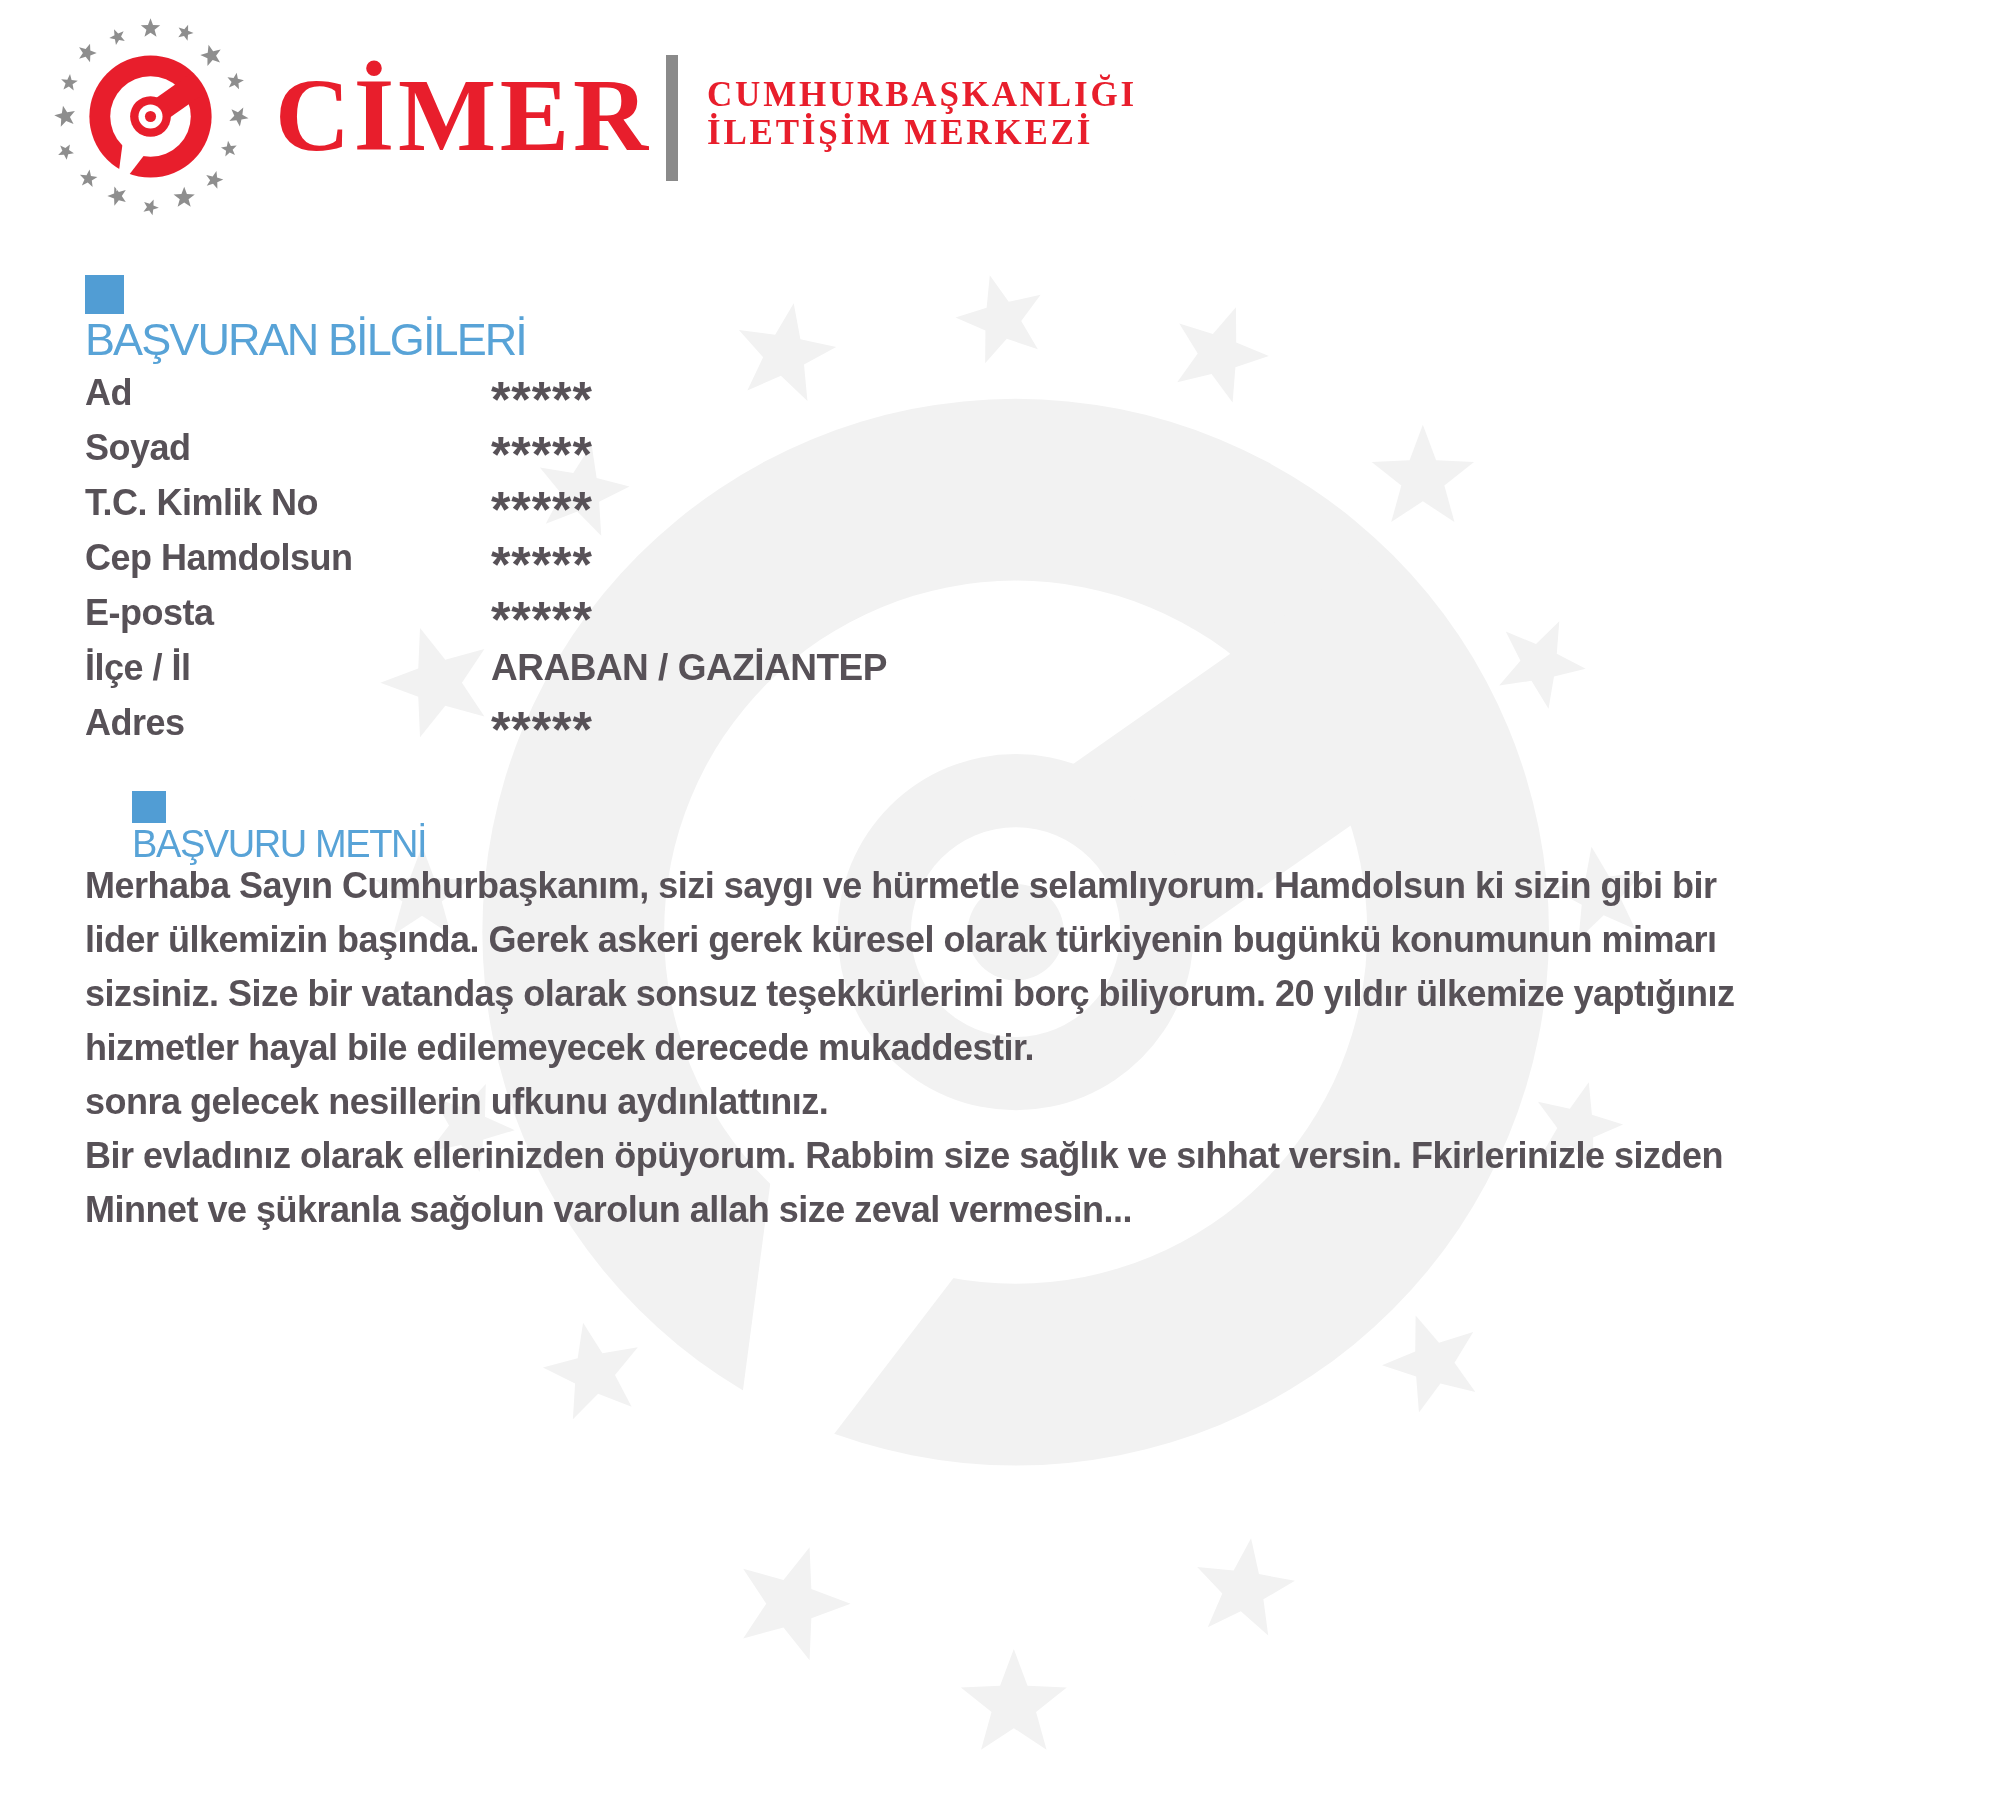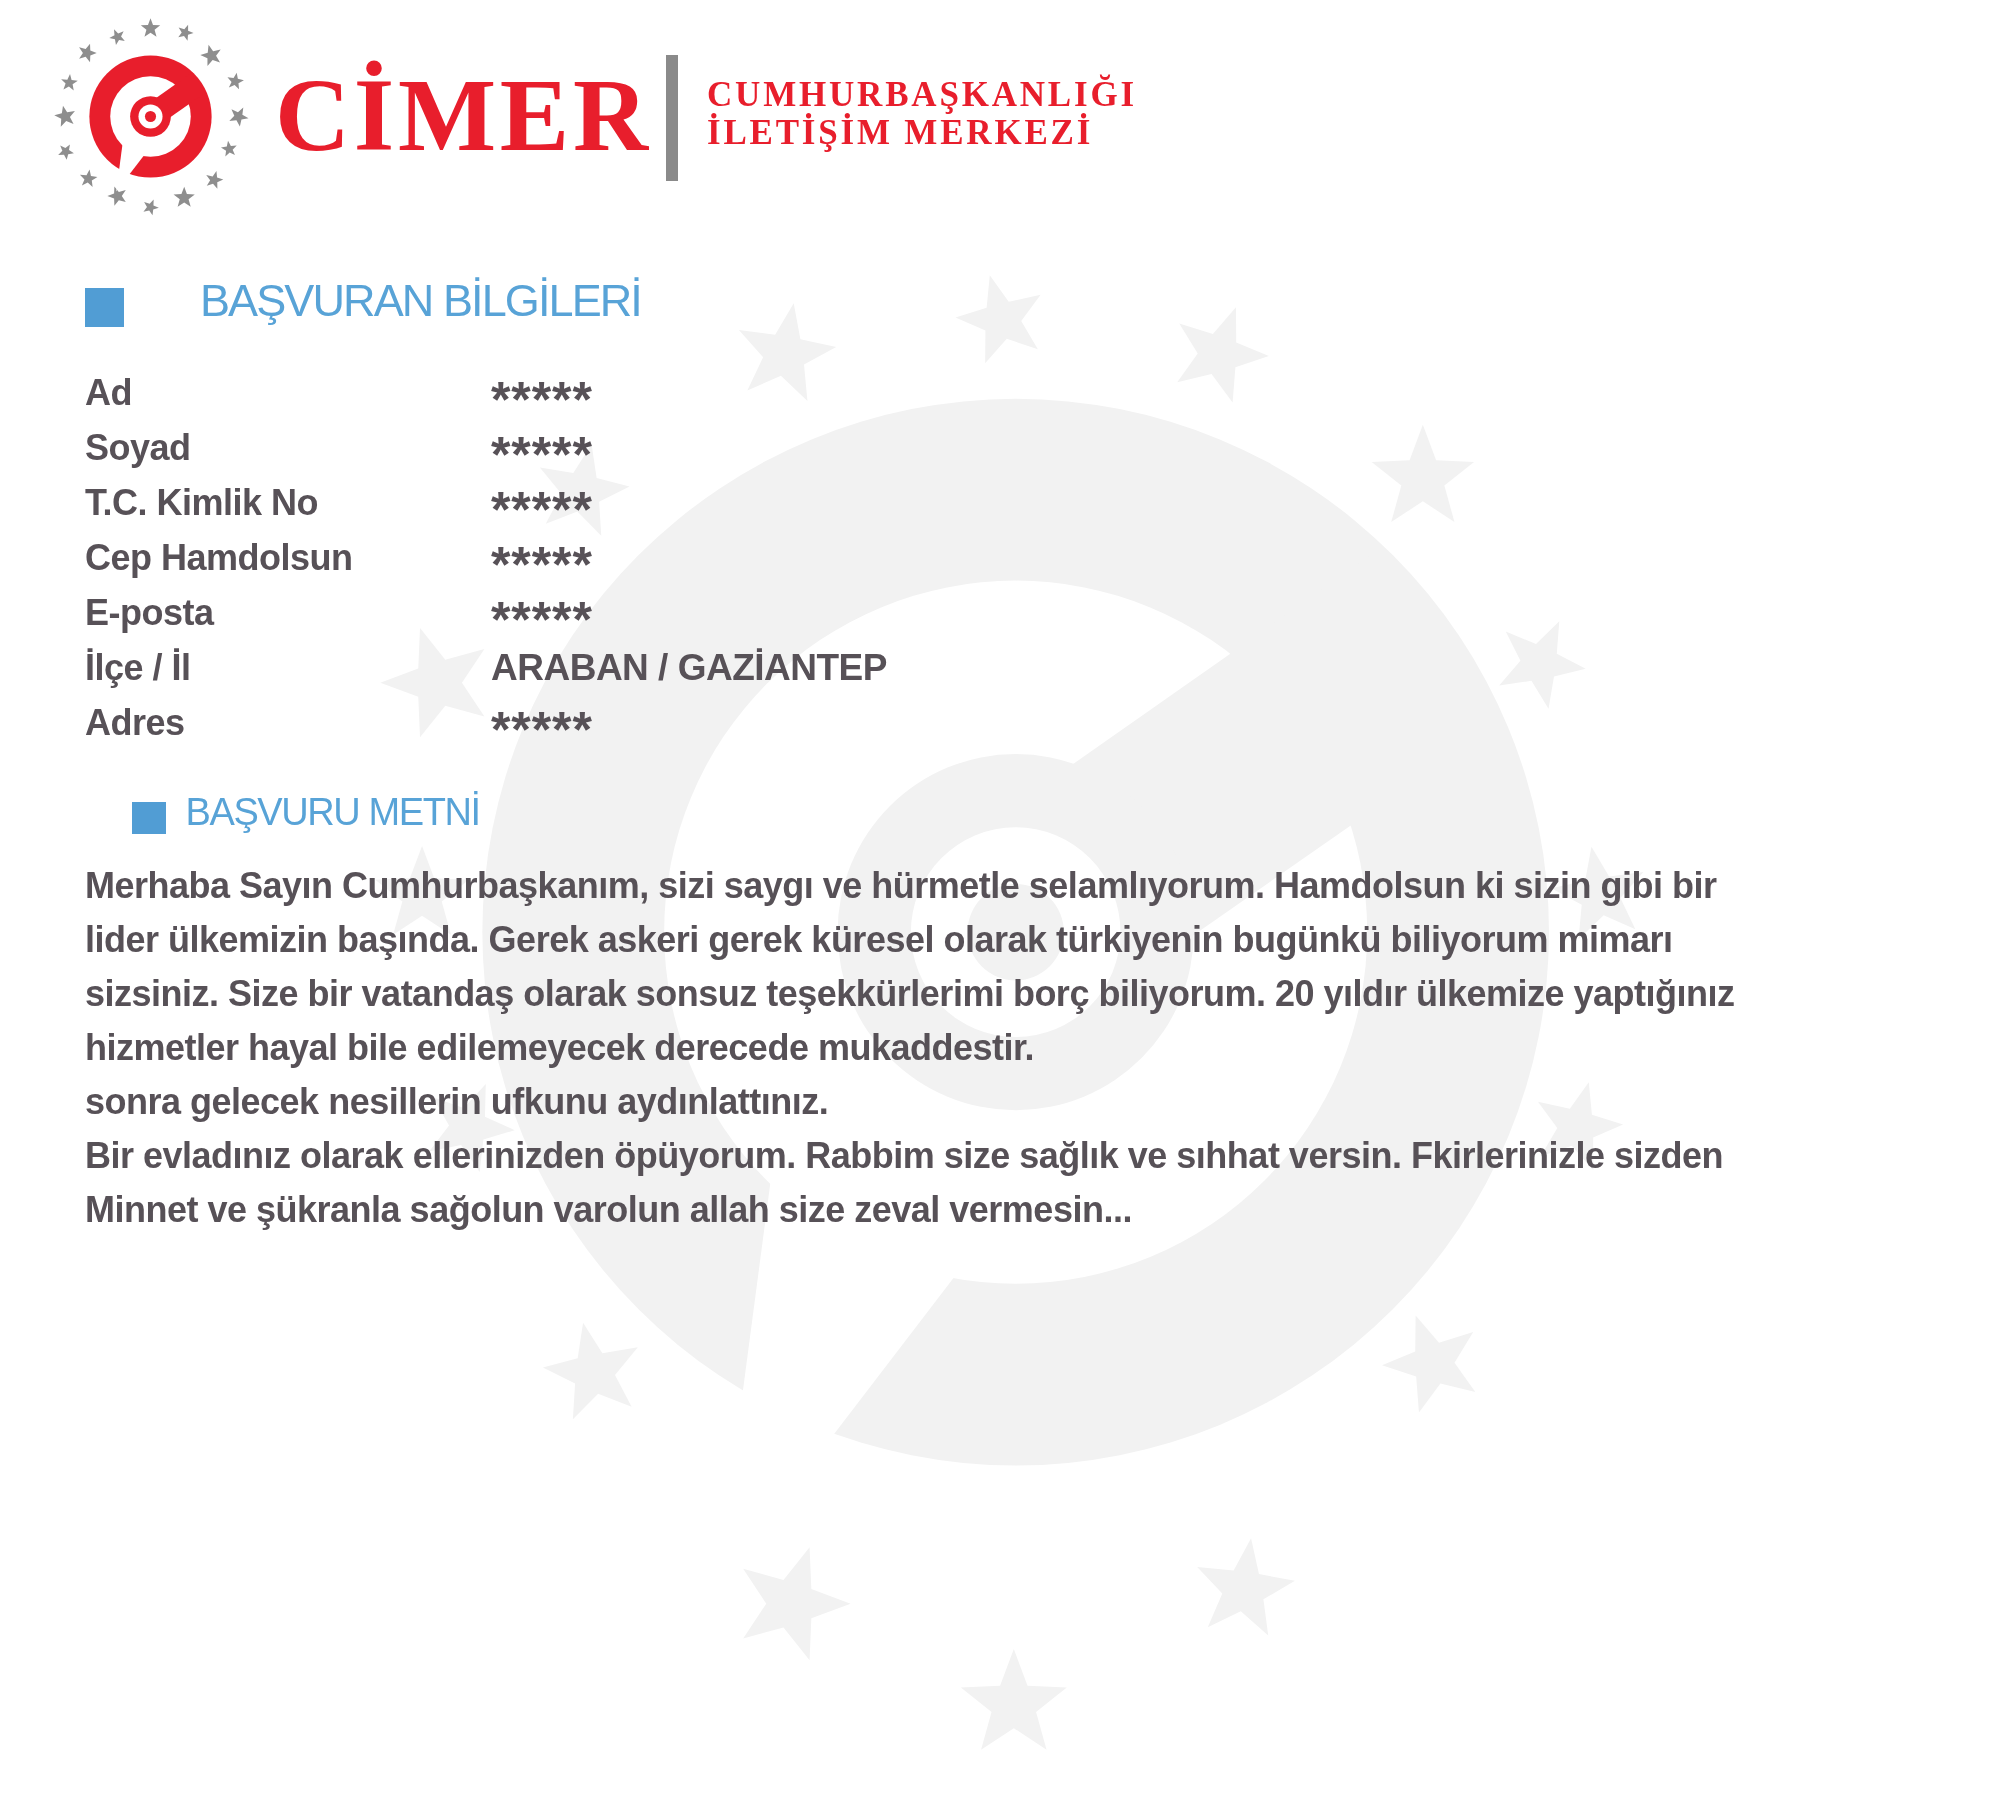--- a/index.html
+++ b/index.html
@@ -30,21 +30,21 @@
     font-family:"Liberation Serif",serif;font-weight:bold;
     font-size:104px;line-height:1;letter-spacing:3.7px;color:var(--red);
   }
   .header-divider{position:absolute;left:666px;top:55px;width:12px;height:126px;background:var(--bar-gray);z-index:2;}
   .org-name{
     position:absolute;left:707px;top:76px;z-index:2;
     font-family:"Liberation Serif",serif;font-weight:bold;
     font-size:35px;line-height:38px;letter-spacing:2.8px;color:var(--red);
   }
   
-  .sec-head{position:absolute;display:flex;align-items:flex-end;z-index:2;color:var(--blue);}
+  .sec-head{position:absolute;display:flex;align-items:flex-start;z-index:2;color:var(--blue);flex-direction:column;}
   .sec-head .bullet{background:#519dd4;display:inline-block;}
   #sec1-head{left:85px;top:275px;}
   #sec1-head .bullet{width:39px;height:39px;margin-right:76px;}
   #sec1-head .sec-title{font-size:45px;font-weight:400;letter-spacing:-1.9px;}
   #sec2-head{left:88px;top:791px;padding-left:44px;}
   #sec2-head .bullet{width:34px;height:32px;margin-right:19.5px;}
   #sec2-head .sec-title{font-size:38px;font-weight:400;letter-spacing:-1.4px;}
   
   .fields{position:absolute;left:85px;top:365px;z-index:2;}
   .frow{display:flex;height:55px;align-items:center;}
@@ -163,21 +163,21 @@
     </div>
   </div>
 
   <div class="sec-head" id="sec2-head">
     <span class="bullet"></span>
     <span class="sec-title">BAŞVURU METNİ</span>
   </div>
 
   <div class="body-text">
     <div class="bline">Merhaba Sayın Cumhurbaşkanım, sizi saygı ve hürmetle selamlıyorum. Hamdolsun ki sizin gibi bir</div>
-    <div class="bline">lider ülkemizin başında. Gerek askeri gerek küresel olarak türkiyenin bugünkü biliyorum mimarı</div>
+    <div class="bline">lider ülkemizin başında. Gerek askeri gerek küresel olarak türkiyenin bugünkü konumunun mimarı</div>
     <div class="bline">sizsiniz. Size bir vatandaş olarak sonsuz teşekkürlerimi borç biliyorum. 20 yıldır ülkemize yaptığınız</div>
     <div class="bline">hizmetler hayal bile edilemeyecek derecede mukaddestir.</div>
     <div class="bline">sonra gelecek nesillerin ufkunu aydınlattınız.</div>
     <div class="bline">Bir evladınız olarak ellerinizden öpüyorum. Rabbim size sağlık ve sıhhat versin. Fkirlerinizle sizden</div>
     <div class="bline">Minnet ve şükranla sağolun varolun allah size zeval vermesin...</div>
   </div>
 
 </div>
 
 

